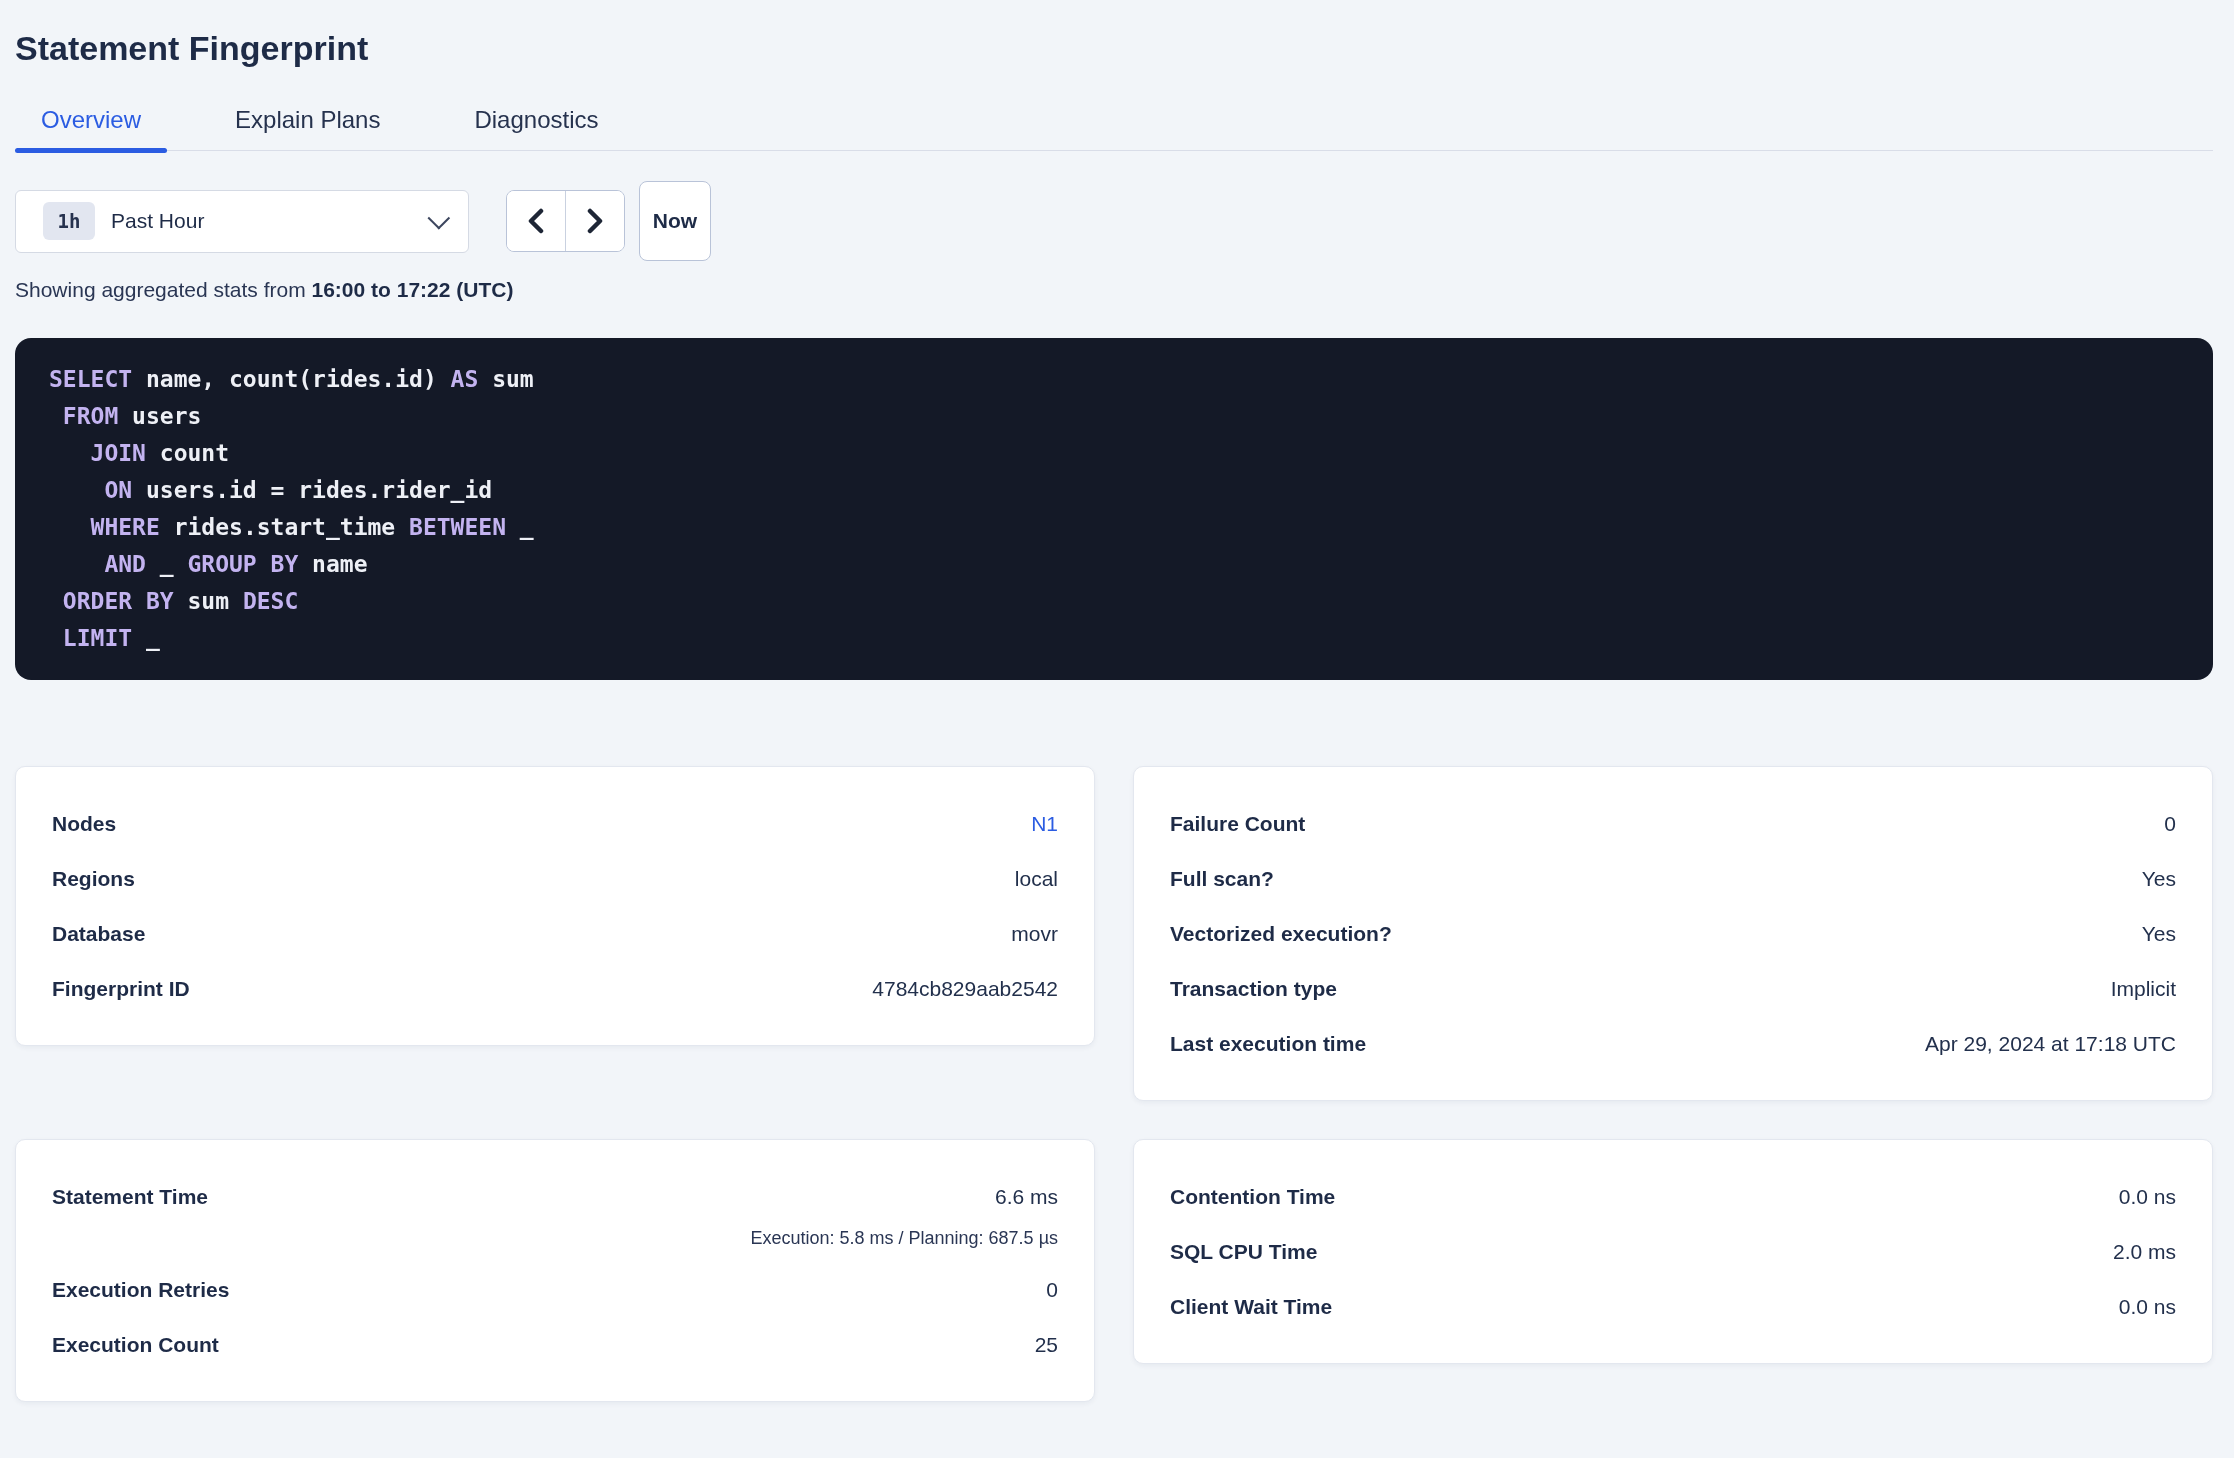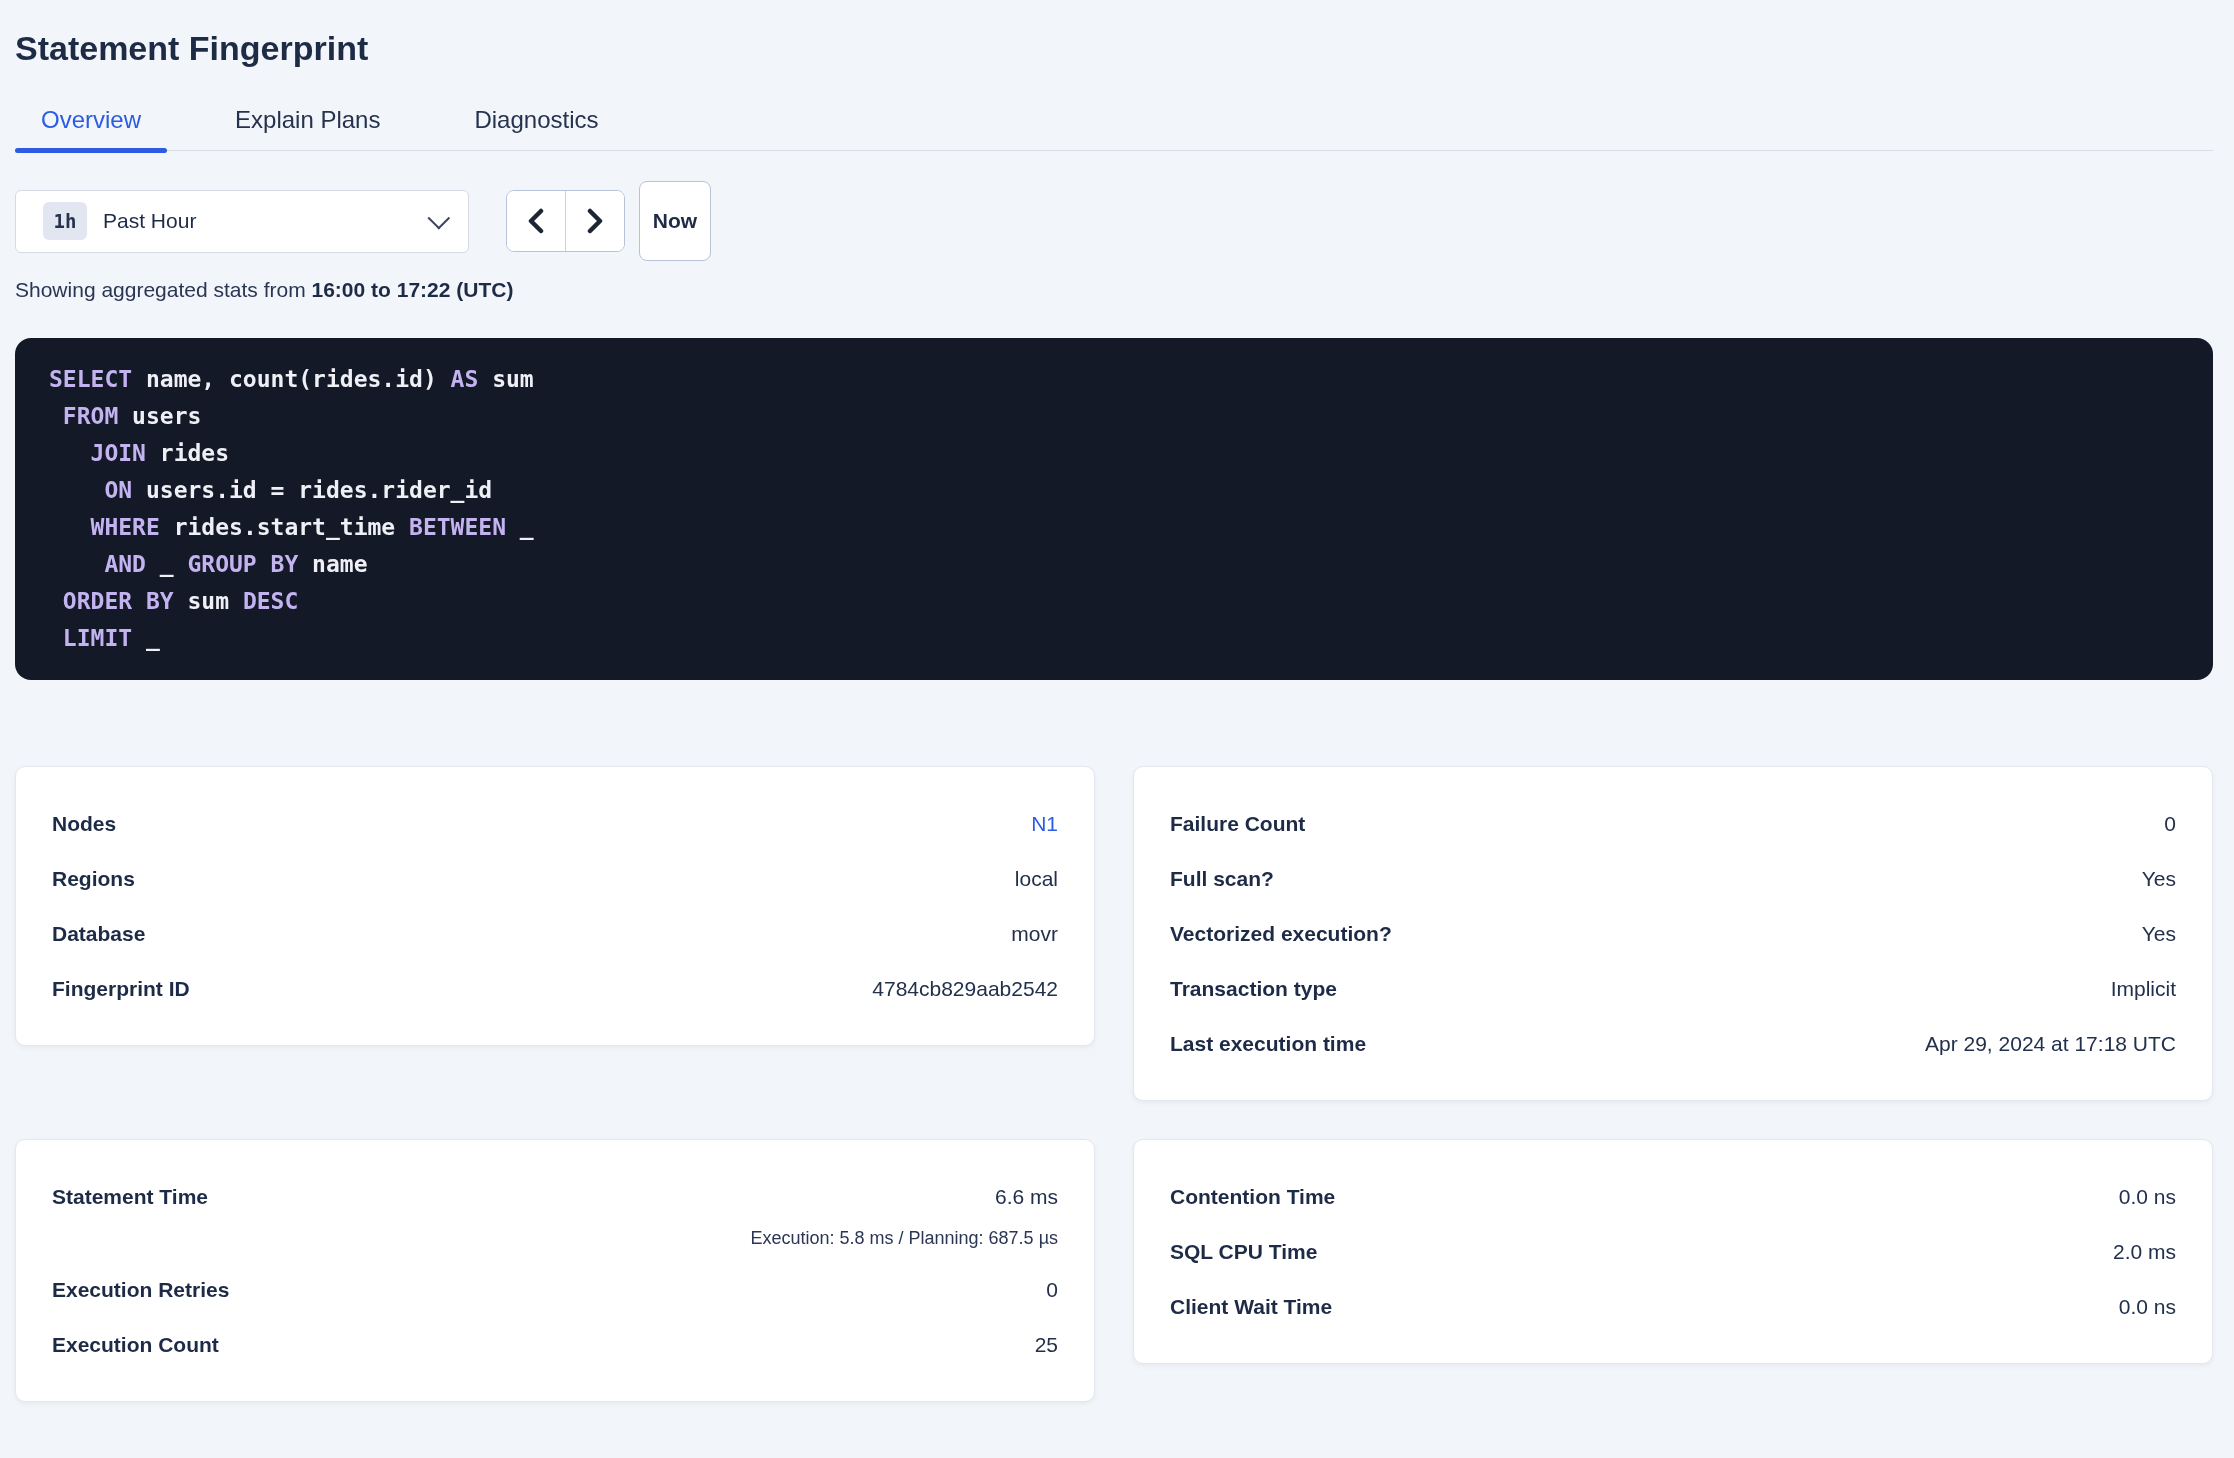--- a/index.html
+++ b/index.html
@@ -17,21 +17,21 @@
   .container{padding:0 21px 0 15px;}
   .page-title{font-size:34px;font-weight:700;line-height:40px;margin:28px 0 0 0;color:#1e2b47;}
   
   .tab-bar{display:flex;margin-top:38px;border-bottom:1px solid var(--divider);}
   .tab{position:relative;font-size:24px;line-height:28px;padding:0 26px 16px 26px;margin-right:42px;color:#26324e;cursor:pointer;}
   .tab.active{color:var(--accent);}
   .tab.active::after{content:"";position:absolute;left:0;right:0;bottom:-3px;height:5px;border-radius:3px;background:var(--accent);}
   
   .controls{display:flex;align-items:center;margin-top:30px;}
   .range-select{width:454px;height:63px;background:#fff;border:1px solid var(--select-border);border-radius:6px;display:flex;align-items:center;padding:0 24px 0 27px;cursor:pointer;}
-  .range-badge{width:44px;height:38px;border-radius:6px;background:var(--badge-bg);display:flex;align-items:center;justify-content:center;font-family:"DejaVu Sans Mono", monospace;font-weight:700;font-size:19px;color:#26324e;}
+  .range-badge{width:52px;height:38px;border-radius:6px;background:var(--badge-bg);display:flex;align-items:center;justify-content:center;font-family:"DejaVu Sans Mono", monospace;font-weight:700;font-size:19px;color:#26324e;}
   .range-label{margin-left:16px;font-size:21px;color:#1e2b47;}
   .chev-down{margin-left:auto;width:16px;height:16px;border-right:2.5px solid #3c465e;border-bottom:2.5px solid #3c465e;transform:rotate(45deg) translateY(-4px);}
   .nav-group{display:flex;margin-left:37px;width:119px;height:62px;background:#fff;border:1px solid var(--btn-border);border-radius:8px;overflow:hidden;}
   .nav-btn{flex:1;display:flex;align-items:center;justify-content:center;background:#fff;border:none;cursor:pointer;padding:0;}
   .nav-btn + .nav-btn{border-left:1px solid #c9d1e0;}
   .nav-btn svg{display:block;}
   .now-btn{margin-left:14px;width:72px;height:80px;background:#fff;border:1px solid var(--btn-border);border-radius:8px;font-family:"Liberation Sans",sans-serif;font-size:21px;font-weight:600;color:#1e2b47;cursor:pointer;}
   
   .stats-line{margin-top:16px;font-size:21px;line-height:25px;color:#2a3654;}
   .stats-line b{font-weight:700;color:#1e2b47;}
@@ -90,21 +90,21 @@
     <button class="now-btn">Now</button>
   </div>
 
   <div class="stats-line">
     <span>Showing aggregated stats from </span><b>16:00 to 17:22 (UTC)</b>
   </div>
 
   <div class="code-block">
       <div class="code-line"><span class="kw">SELECT</span><span> name, count(rides.id) </span><span class="kw">AS</span><span> sum</span></div>
       <div class="code-line"><span> </span><span class="kw">FROM</span><span> users</span></div>
-      <div class="code-line"><span>   </span><span class="kw">JOIN</span><span> rides</span></div>
+      <div class="code-line"><span>   </span><span class="kw">JOIN</span><span> count</span></div>
       <div class="code-line"><span>    </span><span class="kw">ON</span><span> users.id = rides.rider_id</span></div>
       <div class="code-line"><span>   </span><span class="kw">WHERE</span><span> rides.start_time </span><span class="kw">BETWEEN</span><span> _</span></div>
       <div class="code-line"><span>    </span><span class="kw">AND</span><span> _ </span><span class="kw">GROUP BY</span><span> name</span></div>
       <div class="code-line"><span> </span><span class="kw">ORDER BY</span><span> sum </span><span class="kw">DESC</span></div>
       <div class="code-line"><span> </span><span class="kw">LIMIT</span><span> _</span></div>
     </div>
 
   <div class="cards-grid first">
     <div class="card">
         <div class="card-row">

